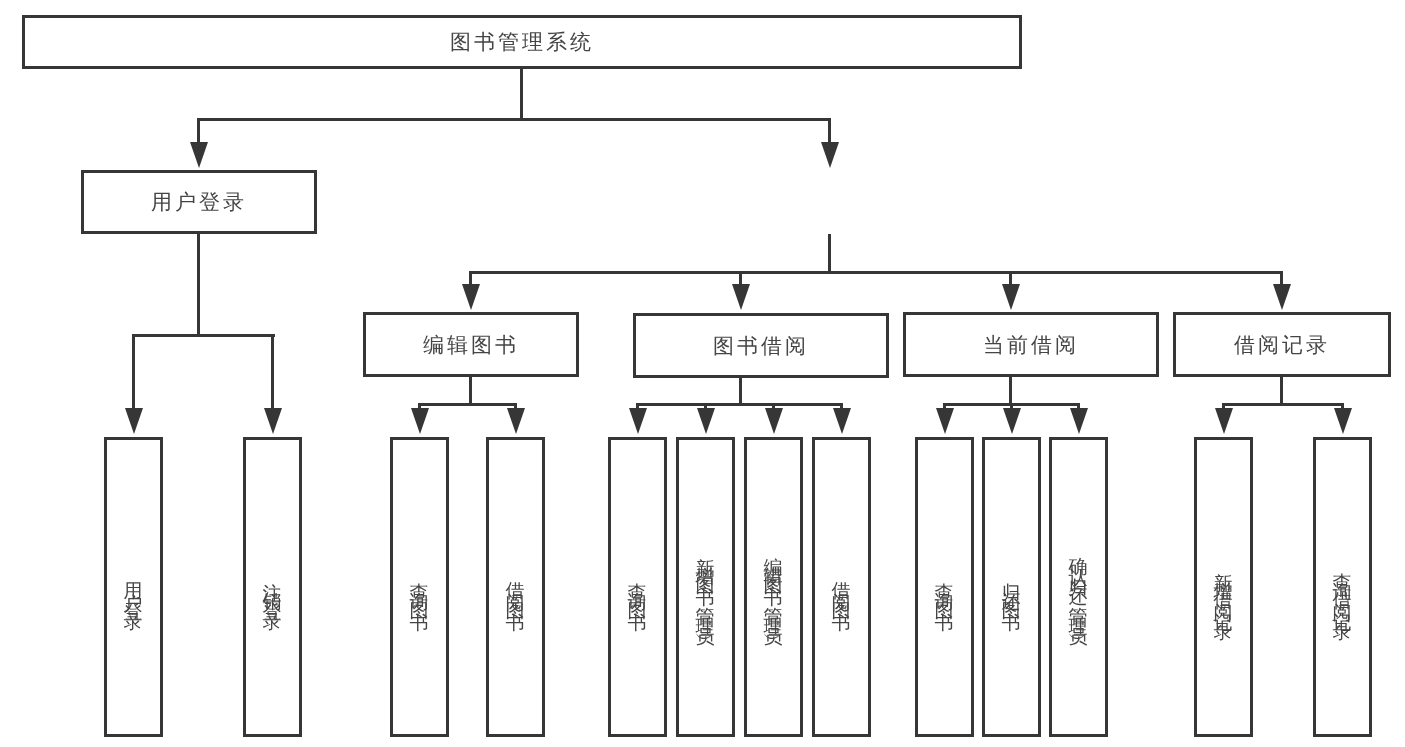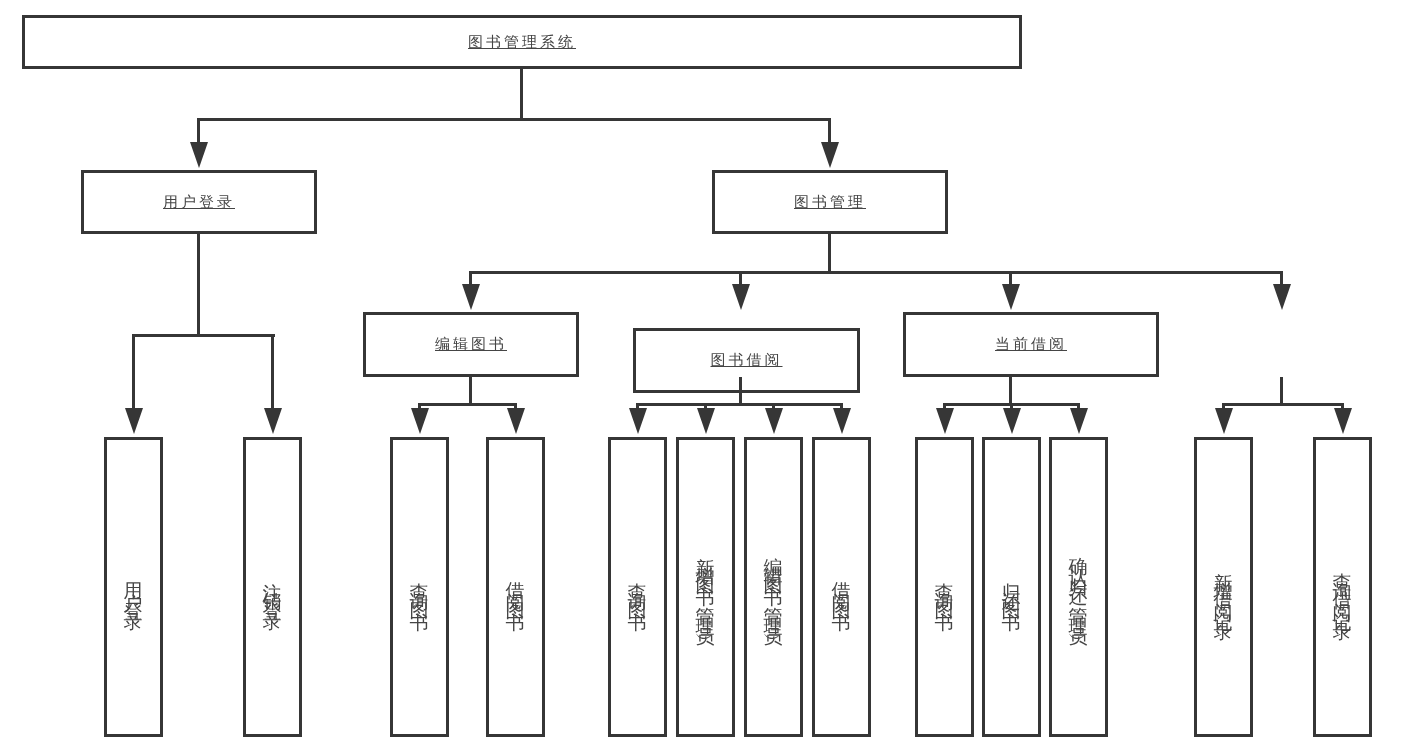--- a/index.html
+++ b/index.html
@@ -20,24 +20,23 @@
     position:absolute;
     box-sizing:border-box;
     border:3px solid var(--ln);
     background:var(--bg);
     display:flex;
     align-items:center;
     justify-content:center;
     color:var(--tx);
   }
   .box.h span{
-    font-size:15px;
+    font-size:21px;
     letter-spacing:3px;
     white-space:nowrap;
-    text-decoration:underline;
   }
   .box.v span{
     writing-mode:vertical-rl;
     text-orientation:mixed;
     font-size:19px;
     letter-spacing:10px;
     line-height:1;
     white-space:nowrap;
   }
   .vl{position:absolute;width:3px;background:var(--ln);}
@@ -63,32 +62,32 @@
 
 <div class="canvas">
 
   <div class="box h" style="left:22px;top:15px;width:1000px;height:54px">
     <span>图书管理系统</span>
   </div>
 
   <div class="box h" style="left:81px;top:170px;width:236px;height:64px">
     <span>用户登录</span>
   </div>
-  <div class="box h" style="left:712px;top:170px;width:236px;height:64px">
-    <span>图书管理</span>
-  </div>
 
   <div class="box h" style="left:363px;top:312px;width:216px;height:65px">
     <span>编辑图书</span>
   </div>
-  <div class="box h" style="left:633px;top:328px;width:227px;height:65px">
+  <div class="box h" style="left:633px;top:313px;width:256px;height:65px">
     <span>图书借阅</span>
   </div>
   <div class="box h" style="left:903px;top:312px;width:256px;height:65px">
     <span>当前借阅</span>
+  </div>
+  <div class="box h" style="left:1173px;top:312px;width:218px;height:65px">
+    <span>借阅记录</span>
   </div>
 
   <div class="box v" style="left:104px;top:437px;width:59px;height:300px">
     <span>用户登录</span>
   </div>
   <div class="box v" style="left:243px;top:437px;width:59px;height:300px">
     <span>注销登录</span>
   </div>
 
   <div class="box v" style="left:390px;top:437px;width:59px;height:300px">

